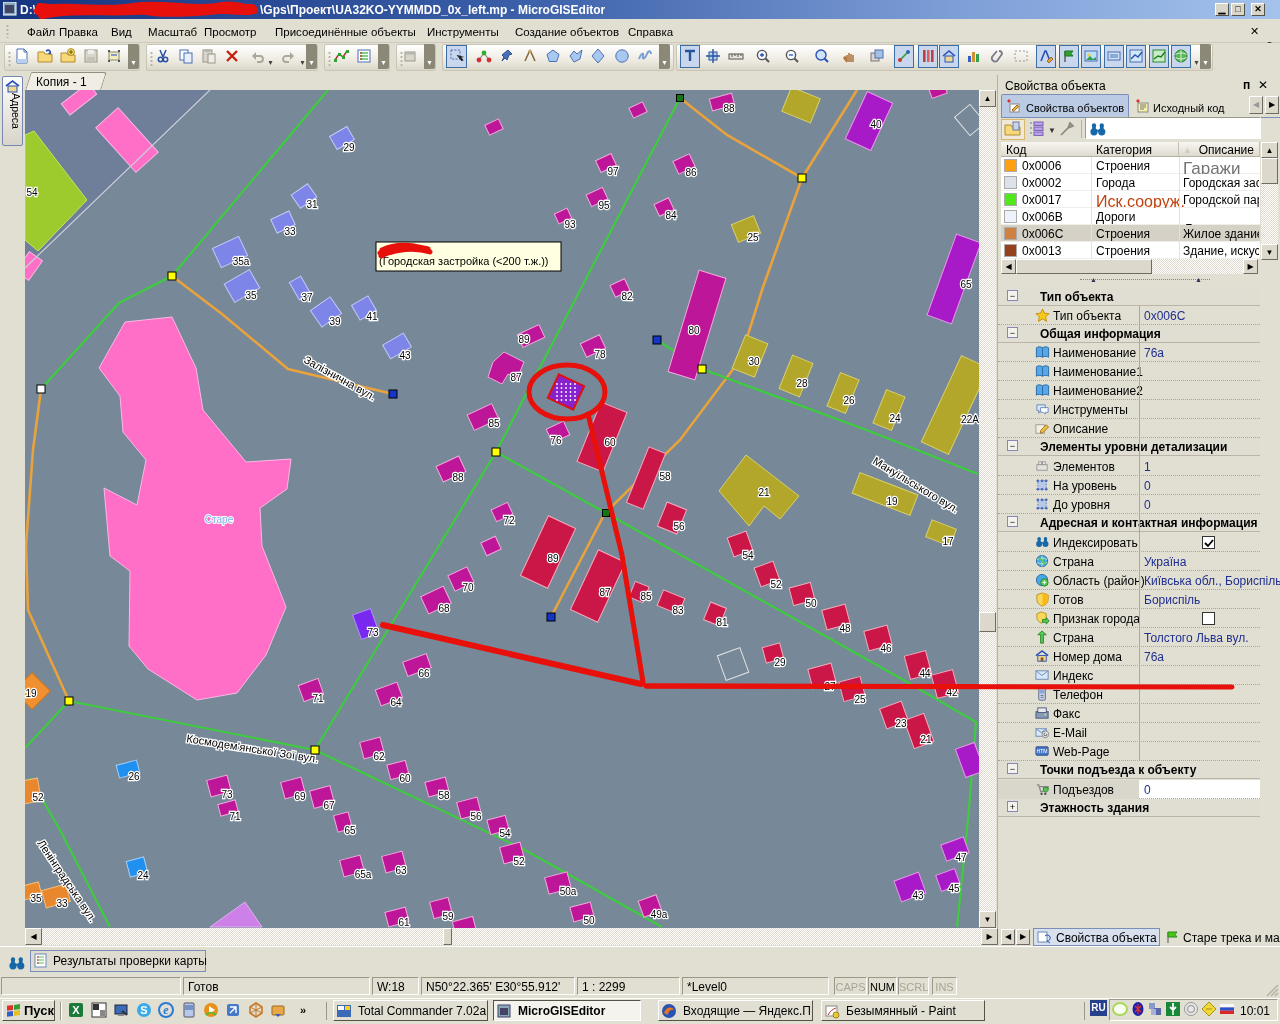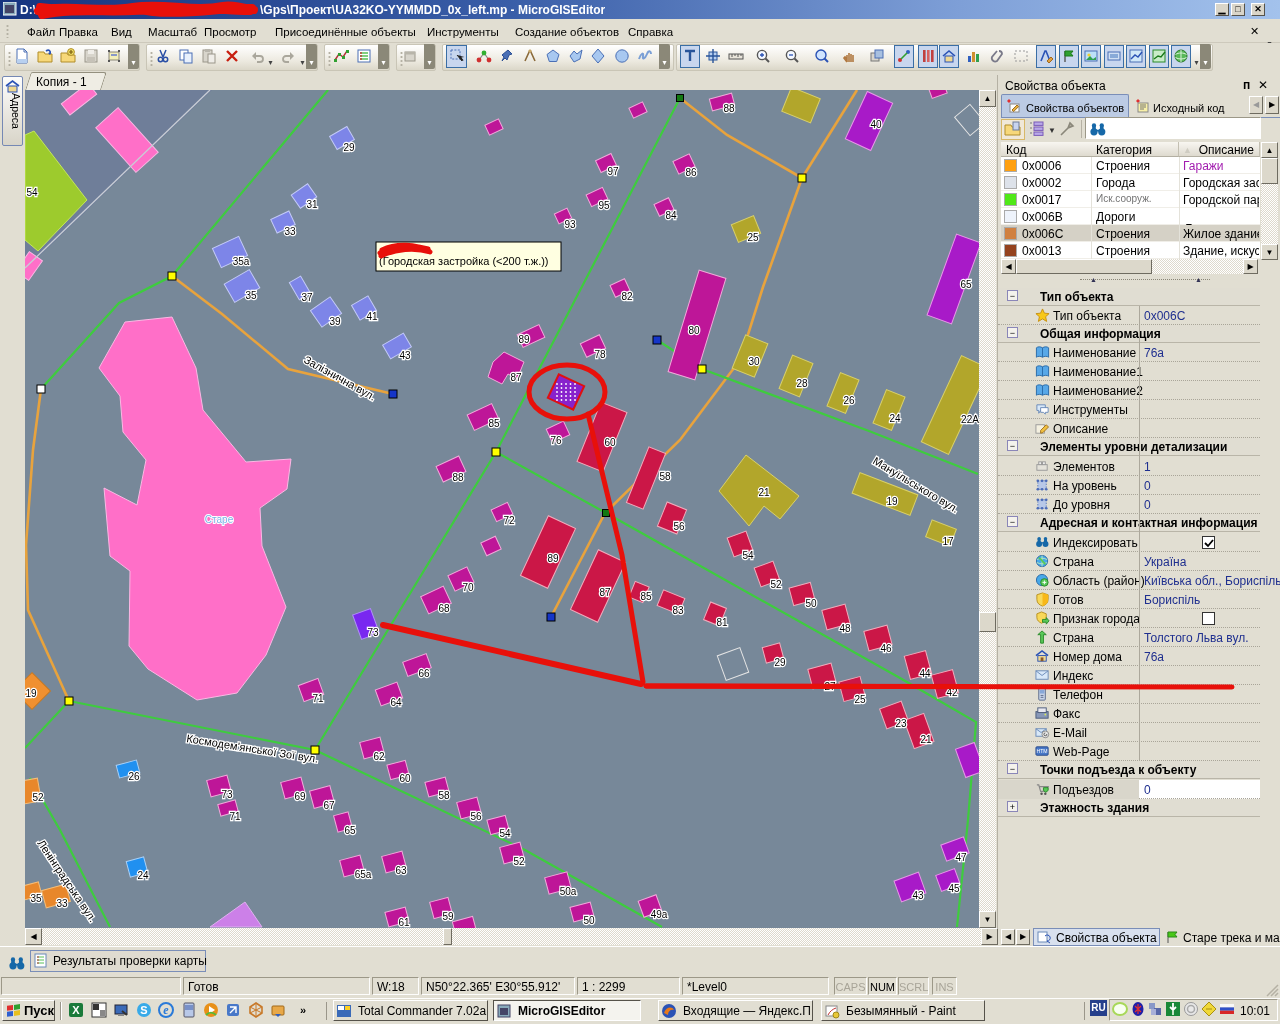--- a/index.html
+++ b/index.html
@@ -909,30 +909,30 @@
     <path d="M7 9h3" stroke="#1668a8" stroke-width="1.6"></path>
   </svg>
 <div class="abs" style="left:1001px;top:142px;width:259px;height:15px;background:linear-gradient(#f8f6f1,#dedacf);border-right:1px solid #c3bfb2;border-bottom:1px solid #b3afa2;color:#000;padding:1px 5px 0;font-size:12px">Код</div>
 <div class="abs" style="left:1091px;top:142px;width:88px;height:15px;background:linear-gradient(#f8f6f1,#dedacf);border-right:1px solid #c3bfb2;border-bottom:1px solid #b3afa2;color:#000;padding:1px 5px 0;font-size:12px;left:1091px">Категория</div>
 <div class="abs" style="left:1179px;top:142px;width:81px;height:15px;background:linear-gradient(#f8f6f1,#dedacf);border-right:1px solid #c3bfb2;border-bottom:1px solid #b3afa2;color:#000;padding:1px 5px 0;font-size:12px;text-align:right">Описание</div>
 <div class="abs" style="left:1183px;top:145px;color:#cfccc2;font-size:9px">▲</div>
 <div class="abs" style="left:1001px;top:157px;width:259px;height:17px;background:#fff;border-bottom:1px solid #f0eee8"></div>
 <div class="abs" style="left:1004px;top:159px;width:13px;height:13px;background:#ffa010;border:1px solid #aaa"></div>
 <div class="abs" style="left:1022px;top:159px;color:#000;font-size:12px">0x0006</div>
 <div class="abs" style="left:1096px;top:159px;color:#000;font-size:12px">Строения</div>
-<div class="abs" style="left:1183px;top:159px;color:#a21caf;font-size:12px;width:76px;overflow:hidden;white-space:nowrap">Гаражи</div>
+<div class="abs" style="left:1183px;top:159px;color:#737373;font-size:17px;width:76px;overflow:hidden;white-space:nowrap">Гаражи</div>
 <div class="abs" style="left:1001px;top:174px;width:259px;height:17px;background:#fff;border-bottom:1px solid #f0eee8"></div>
 <div class="abs" style="left:1004px;top:176px;width:13px;height:13px;background:#dde2ea;border:1px solid #aaa"></div>
 <div class="abs" style="left:1022px;top:176px;color:#000;font-size:12px">0x0002</div>
 <div class="abs" style="left:1096px;top:176px;color:#000;font-size:12px">Города</div>
 <div class="abs" style="left:1183px;top:176px;color:#000;font-size:12px;width:76px;overflow:hidden;white-space:nowrap">Городская зас.</div>
 <div class="abs" style="left:1001px;top:191px;width:259px;height:17px;background:#fff;border-bottom:1px solid #f0eee8"></div>
 <div class="abs" style="left:1004px;top:193px;width:13px;height:13px;background:#50e818;border:1px solid #aaa"></div>
 <div class="abs" style="left:1022px;top:193px;color:#000;font-size:12px">0x0017</div>
-<div class="abs" style="left:1096px;top:193px;color:#737373;font-size:10px">Иск.сооруж.</div>
+<div class="abs" style="left:1096px;top:193px;color:#c2410c;font-size:16px">Иск.сооруж.</div>
 <div class="abs" style="left:1183px;top:193px;color:#000;font-size:12px;width:76px;overflow:hidden;white-space:nowrap">Городской парк</div>
 <div class="abs" style="left:1001px;top:208px;width:259px;height:17px;background:#fff;border-bottom:1px solid #f0eee8"></div>
 <div class="abs" style="left:1004px;top:210px;width:13px;height:13px;background:#eef3fb;border:1px solid #aaa"></div>
 <div class="abs" style="left:1022px;top:210px;color:#000;font-size:12px">0x006B</div>
 <div class="abs" style="left:1096px;top:210px;color:#000;font-size:12px">Дороги</div>
 <div class="abs" style="left:1183px;top:220px;color:#000;font-size:15px;width:76px;overflow:hidden;white-space:nowrap">Дорога, улица</div>
 <div class="abs" style="left:1001px;top:225px;width:259px;height:17px;background:#d5d1c6;border-bottom:1px solid #f0eee8"></div>
 <div class="abs" style="left:1004px;top:227px;width:13px;height:13px;background:#d08040;border:1px solid #aaa"></div>
 <div class="abs" style="left:1022px;top:227px;color:#000;font-size:12px">0x006C</div>
 <div class="abs" style="left:1096px;top:227px;color:#000;font-size:12px">Строения</div>

